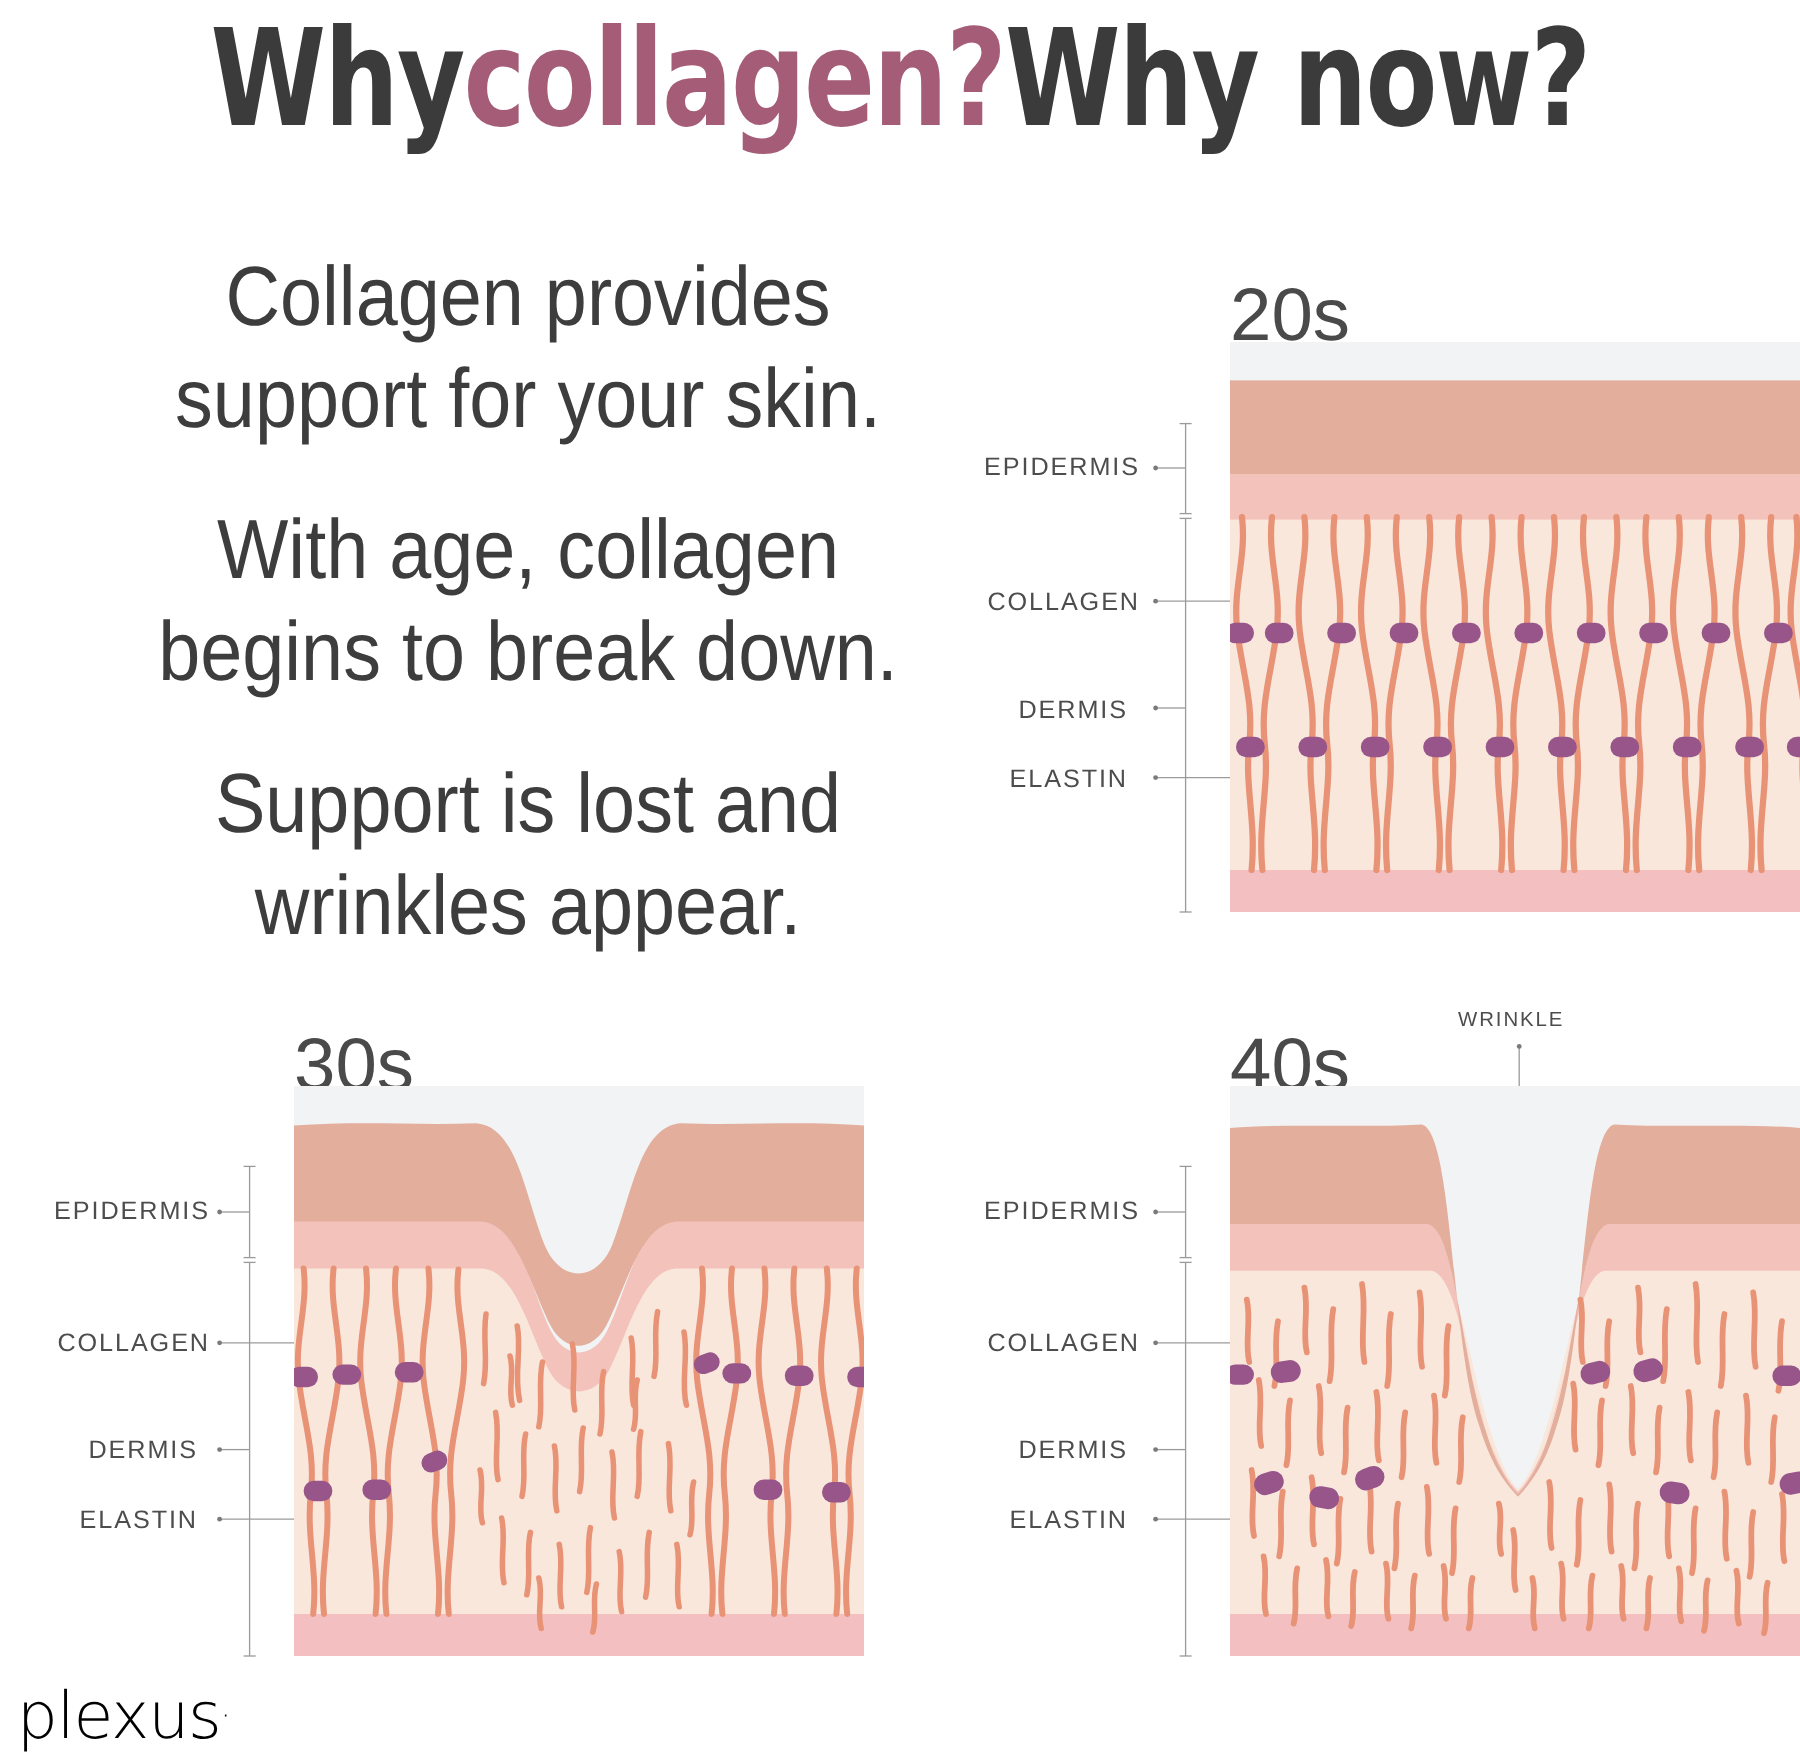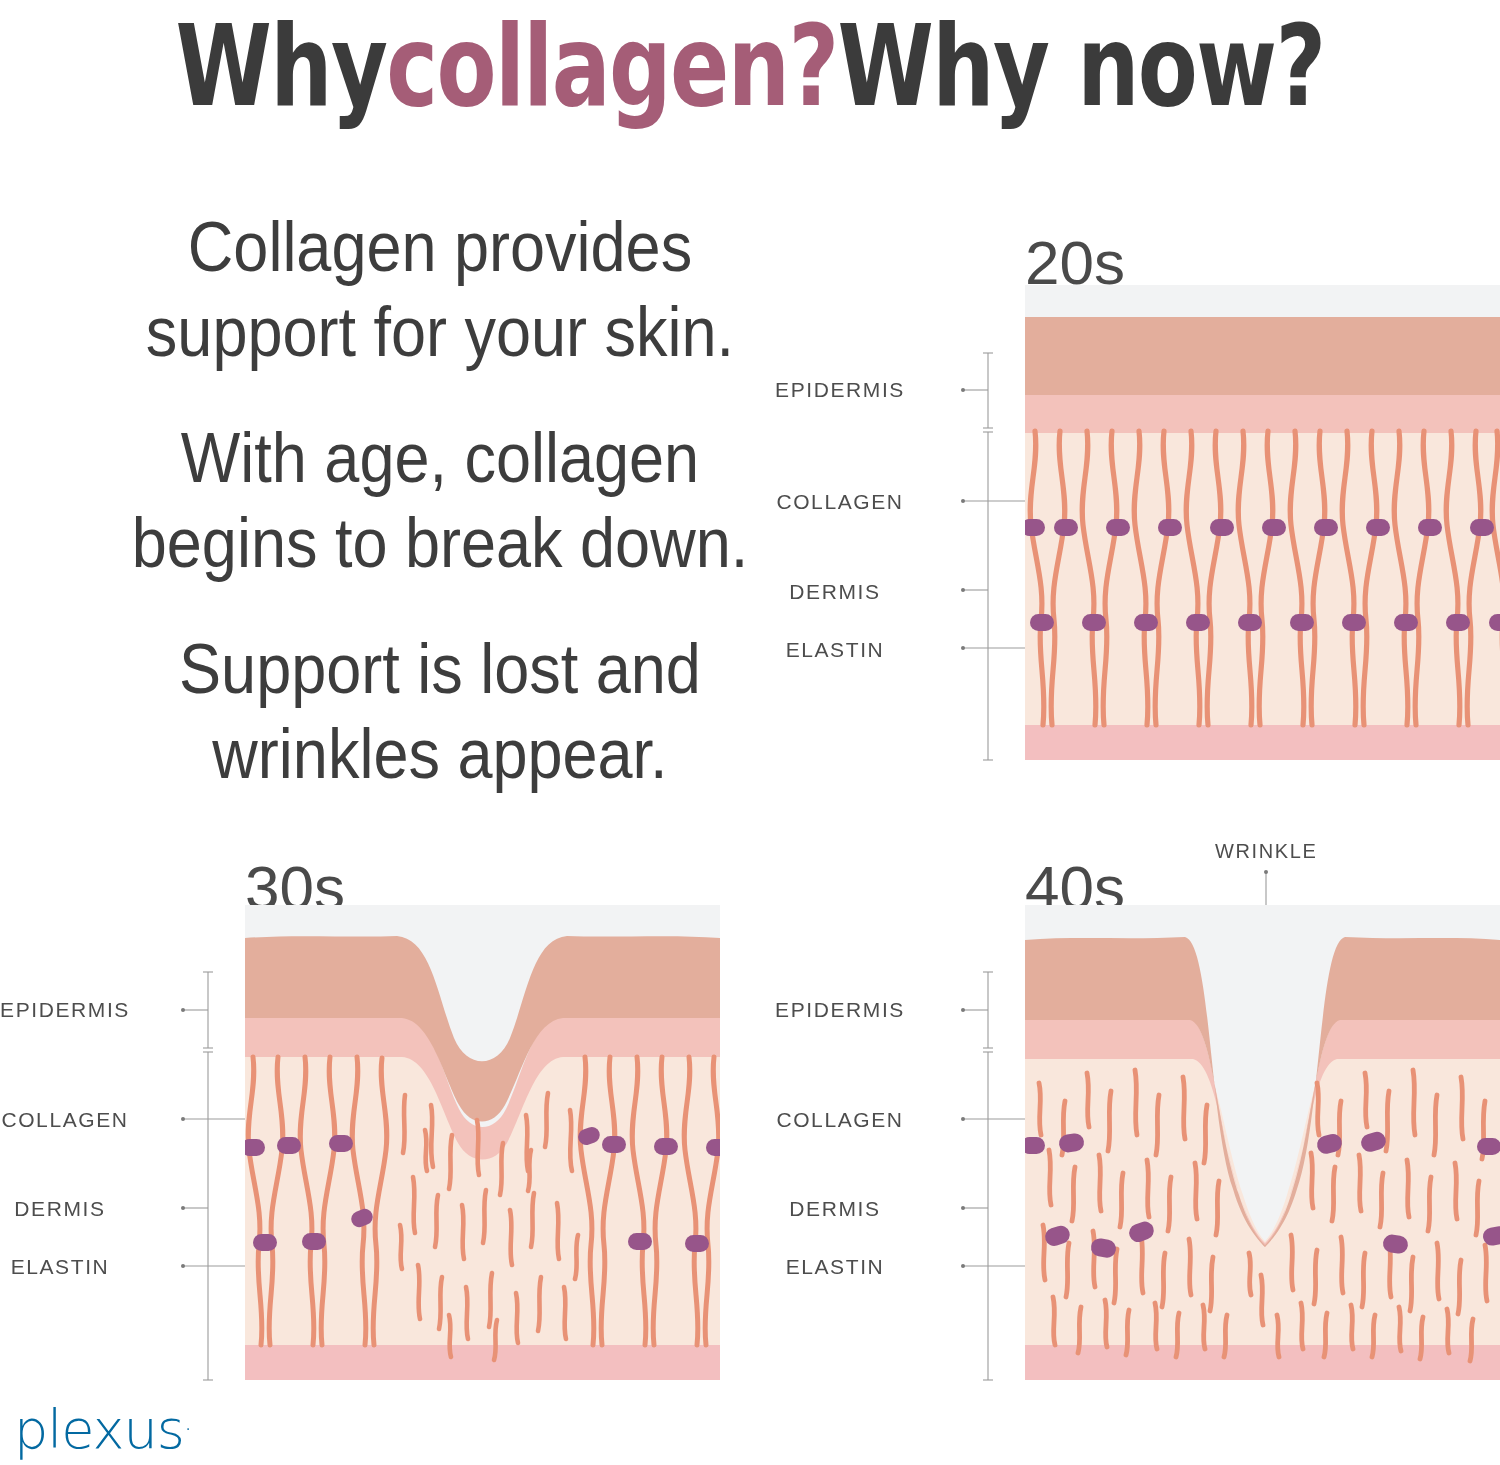--- a/index.html
+++ b/index.html
@@ -50,35 +50,35 @@
     background: #f2f3f4;
   }
   .skinbox svg { display: block; }
 
   
   .lbl {
     position: absolute;
     font-size: 21px;
     letter-spacing: 1.6px;
     color: #4d4d4d;
-    text-align: center;
+    text-align: right;
     white-space: nowrap;
     font-weight: 400;
   }
   .wrinklelbl {
     position: absolute;
-    font-size: 20px; letter-spacing: 1.6px; color: #4d4d4d;
+    font-size: 17px; letter-spacing: 1.6px; color: #4d4d4d;
     white-space: nowrap; font-weight: 400;
   }
   .leaders { position: absolute; left: 0; top: 0; pointer-events: none; }
 
   
   #logo {
     position: absolute; left: 14px; top: 1398px;
-    font-size: 54px; color: #0369a1; font-weight: 300;
+    font-size: 54px; color: #000000; font-weight: 300;
     letter-spacing: -1px;
     font-family: "DejaVu Sans", sans-serif;
   }
   #logo .dot { font-size: 26px; vertical-align: 10px; }
 </style>
 </head>
 <body>
 
 <div id="title">
   <span class="dark">Why </span>

